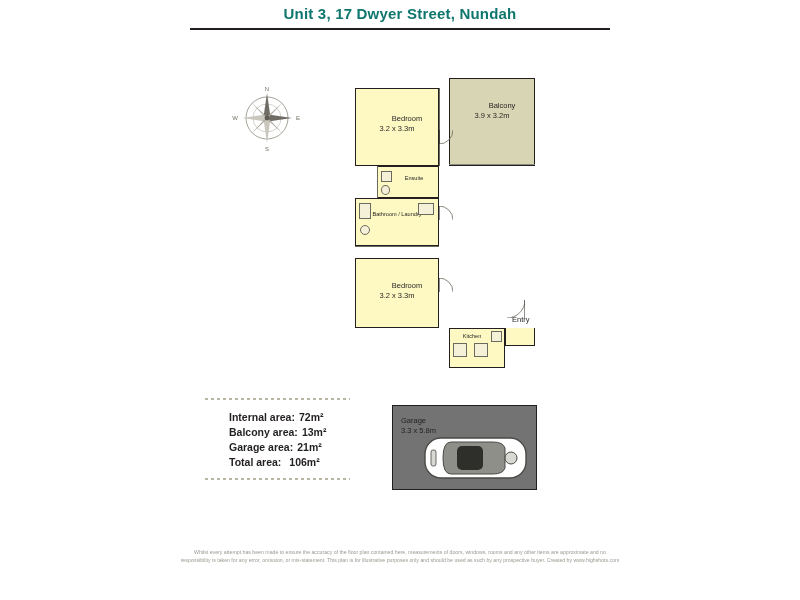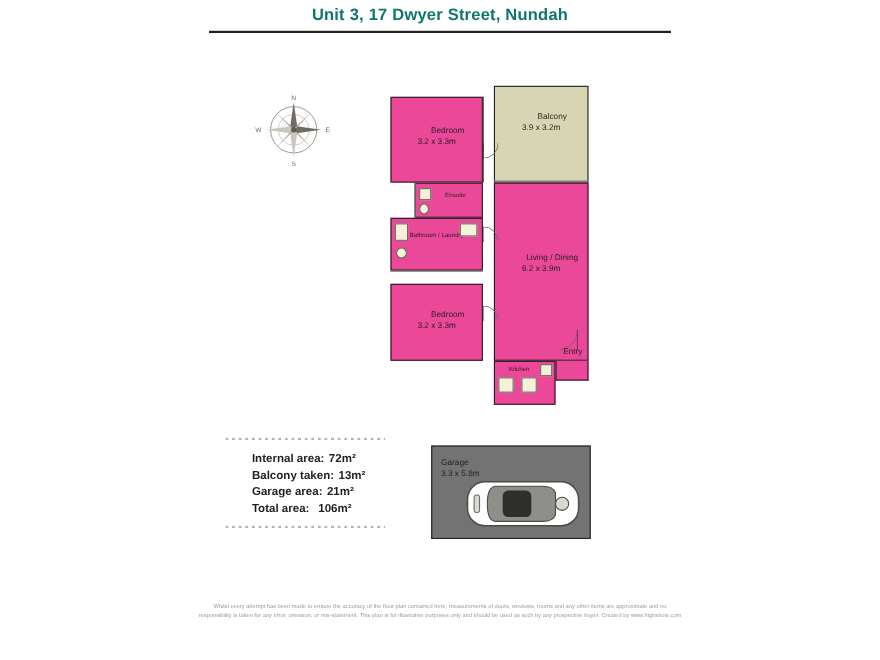--- a/index.html
+++ b/index.html
@@ -51,21 +51,21 @@
   #floorplan {
     position: absolute;
     left: 355px;
     top: 78px;
     width: 180px;
     height: 290px;
   }
   .room {
     position: absolute;
     box-sizing: border-box;
-    background: #ec4899;
+    background: #fef9c3;
     border: 1.5px solid #231f20;
   }
   .room.balcony {
     background: #d8d5b4;
   }
   .room-label {
     position: absolute;
     width: 100%;
     text-align: center;
     font-size: 7.5px;
@@ -235,26 +235,20 @@
     <div class="fixture" style="left:62px; top:4px; width:16px; height:12px;"></div>
   </div>
 
   <div class="room" style="left:0px; top:180px; width:84px; height:70px;">
     <div class="room-label" style="top:22px;">
       <span class="nm">Bedroom</span>
       <span class="dim">3.2 x 3.3m</span>
     </div>
   </div>
 
-  <div class="room" style="left:94px; top:88px; width:86px; height:162px;">
-    <div class="room-label" style="top:62px;">
-      <span class="nm">Living / Dining</span>
-      <span class="dim">6.2 x 3.9m</span>
-    </div>
-  </div>
 
   <div class="room" style="left:94px; top:250px; width:56px; height:40px;">
     <div class="tiny-label" style="top:4px; left:-6px; width:56px; text-align:center;">Kitchen</div>
     <div class="fixture" style="left:3px; top:14px; width:14px; height:14px;"></div>
     <div class="fixture" style="left:24px; top:14px; width:14px; height:14px;"></div>
     <div class="fixture" style="left:41px; top:2px; width:11px; height:11px;"></div>
   </div>
 
   <div class="room" style="left:150px; top:250px; width:30px; height:18px; border-top:none;"></div>
 
@@ -308,21 +302,21 @@
   </div>
 </div>
 
 <div id="areas">
   <div class="area-rule"></div>
   <div id="areas-list">
     <div class="row">
       <span>Internal area:</span><span class="val">72m²</span>
     </div>
     <div class="row">
-      <span>Balcony taken:</span><span class="val">13m²</span>
+      <span>Balcony area:</span><span class="val">13m²</span>
     </div>
     <div class="row">
       <span>Garage area:</span><span class="val">21m²</span>
     </div>
     <div class="row">
       <span>Total area:</span><span class="val" style="margin-left:8px;">106m²</span>
     </div>
   </div>
   <div class="area-rule"></div>
 </div>

